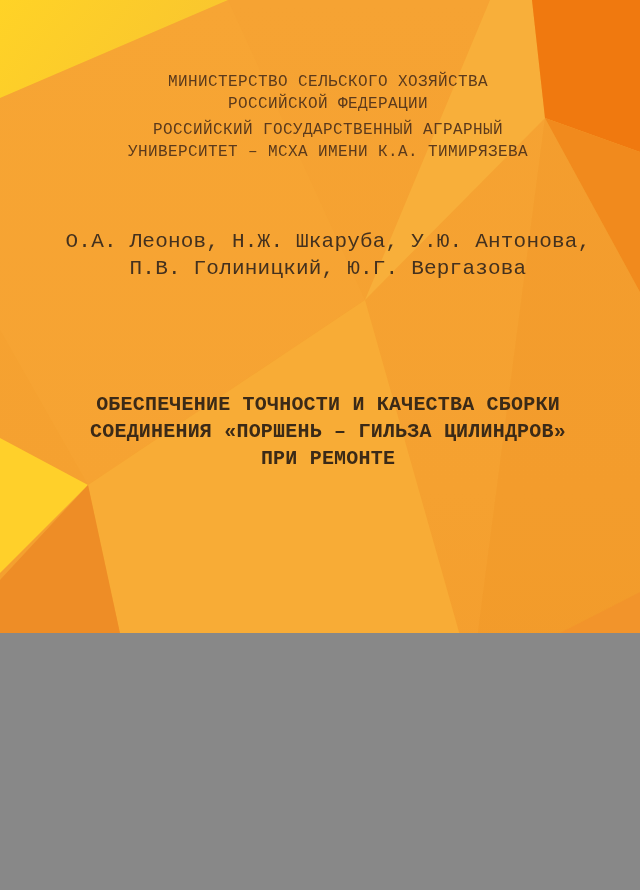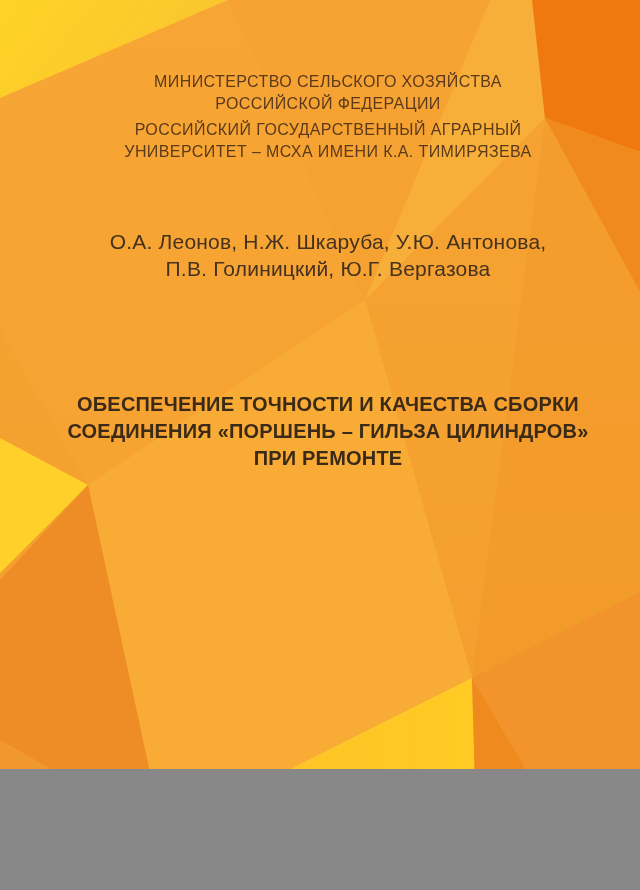--- a/index.html
+++ b/index.html
@@ -1,20 +1,20 @@
 <!DOCTYPE html>
 <html><head>
 <meta charset="utf-8">
 <style>
   html,body{margin:0;padding:0;background:#888;}
   .page{
     position:relative;
-    width:640px;height:769px;
+    width:640px;height:633px;
     overflow:hidden;
-    font-family:Liberation Sans, sans-serif;
+    font-family:Liberation Mono, monospace;
   }
   .bg{position:absolute;inset:0;width:640px;height:890px;display:block;}
   .textlayer{
     position:absolute;top:0;left:8px;width:640px;height:890px;
     text-align:center;pointer-events:none;
   }
   .block{position:absolute;left:0;right:0;}
   .line{white-space:nowrap;}
   .ministry{
     top:71px;

